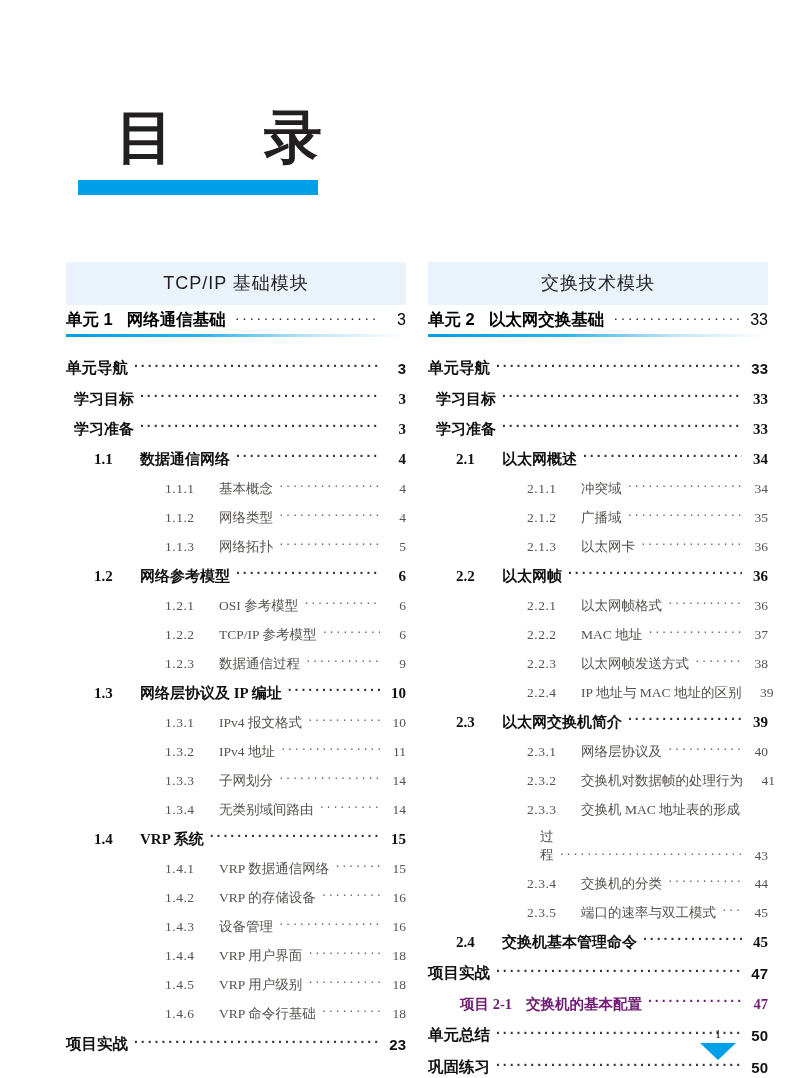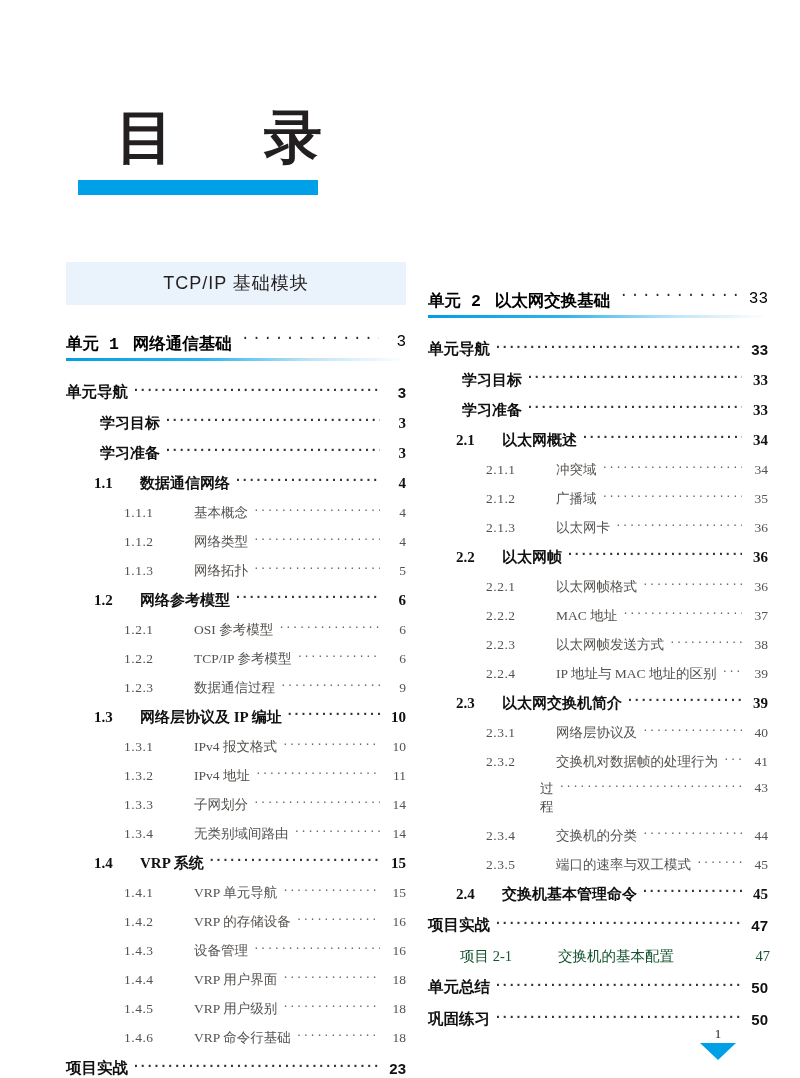--- a/index.html
+++ b/index.html
@@ -68,26 +68,26 @@
     background: #eaf2fb;
     text-align: center;
     font-size: 18px;
     letter-spacing: 1px;
     color: #231f20;
     padding: 9px 0 10px 0;
     font-family: "Liberation Sans", "DejaVu Sans", sans-serif;
   }
 
   .unit-head {
-    margin-top: 28px;
+    margin-top: 4px;
     display: flex;
-    align-items: flex-start;
+    align-items: center;
     font-weight: bold;
     font-size: 16.5px;
-    font-family: Liberation Mono, monospace;
+    font-family: Liberation Sans, sans-serif;
     color: #000;
   }
   .unit-head .u-label { white-space: pre; }
   .unit-head .u-title { margin-left: 14px; white-space: pre; }
   .unit-head .leader {
     flex: 1 1 auto;
     margin: 0 7px 0 9px;
     position: relative;
     top: -3px;
     overflow: hidden;
@@ -152,21 +152,21 @@
   }
   .lv1 .pg { font-size: 15px; }
   .lv1 .leader { color: #333; }
 
   
   .lv1b {
     font-family: "Liberation Serif", "DejaVu Serif", serif;
     font-weight: bold;
     font-size: 15px;
     color: #111;
-    margin-left: 34px;
+    margin-left: 8px;
   }
   .lv1b .leader { color: #333; }
 
   
   .lv2 {
     font-family: "Liberation Serif", "DejaVu Serif", serif;
     font-weight: bold;
     font-size: 15px;
     color: #111;
     margin-left: 28px;
@@ -176,41 +176,40 @@
   .lv2 .leader { color: #333; }
 
   
   .lv3 {
     font-family: "Liberation Serif", "DejaVu Serif", serif;
     font-weight: normal;
     font-size: 13.5px;
     color: #55524f;
     margin-left: 58px;
   }
-  .lv3 .num { width: 46px; letter-spacing: 0.5px; }
-  .lv3 .txt { margin-left: 24px; }
+  .lv3 .num { width: 46px; letter-spacing: 0.5px; margin-left: 41px; }
+  .lv3 .txt { margin-left: 8px; }
   .lv3 .leader { color: #6b6b6b; }
   .lv3 .pg { color: #55524f; }
 
   
   .lvp {
     font-family: "Liberation Serif", "DejaVu Serif", serif;
-    font-weight: normal;
+    font-weight: bold;
     font-size: 14.5px;
-    color: #14532d;
+    color: #701a75;
     margin-left: 32px;
-    gap: 32px;
   }
   .lvp .num { white-space: pre; }
   .lvp .txt { margin-left: 14px; }
 
   
   .wrap-line {
     display: flex;
-    align-items: flex-start;
+    align-items: flex-end;
     margin-top: 9px;
   }
   .wrap-line .pg { flex: 0 0 auto; min-width: 20px; text-align: right; }
   .wrap-line .leader {
     flex: 1 1 auto; overflow: hidden; white-space: nowrap;
     position: relative; top: -3px; margin: 0 6px;
     letter-spacing: 2.2px; font-size: 14px;
     font-family: "Liberation Sans", "DejaVu Sans", sans-serif;
   }
   .wrap-3  { margin-left: 112px; font-family: "Liberation Serif","DejaVu Serif",serif; font-size: 13.5px; color: #55524f; }
@@ -355,21 +354,21 @@
           <span class="pg">14</span>
         </div>
         <div class="entry lv2">
           <span class="num">1.4</span>
           <span class="txt">VRP 系统</span>
           <span class="leader">································································································</span>
           <span class="pg">15</span>
         </div>
         <div class="entry lv3">
           <span class="num">1.4.1</span>
-          <span class="txt">VRP 单元导航</span>
+          <span class="txt">VRP 数据通信网络</span>
           <span class="leader">································································································</span>
           <span class="pg">15</span>
         </div>
         <div class="entry lv3">
           <span class="num">1.4.2</span>
           <span class="txt">VRP 的存储设备</span>
           <span class="leader">································································································</span>
           <span class="pg">16</span>
         </div>
         <div class="entry lv3">
@@ -396,20 +395,21 @@
           <span class="leader">································································································</span>
           <span class="pg">18</span>
         </div>
         <div class="entry lv1">
           <span class="txt">项目实战</span>
           <span class="leader">································································································</span>
           <span class="pg">23</span>
         </div>
       </div>
     <div class="col col-right">
+        <div class="module-banner">交换技术模块</div>
         <div class="unit-head">
           <span class="u-label">单元 2</span>
           <span class="u-title">以太网交换基础</span>
           <span class="leader">································································································</span>
           <span class="u-page">33</span>
         </div>
         <div class="unit-rule"></div>
         <div class="spacer-lg"></div>
         <div class="entry lv1">
           <span class="txt">单元导航</span>
@@ -491,20 +491,24 @@
           <span class="txt">网络层协议及</span>
           <span class="leader">································································································</span>
           <span class="pg">40</span>
         </div>
         <div class="entry lv3">
           <span class="num">2.3.2</span>
           <span class="txt">交换机对数据帧的处理行为</span>
           <span class="leader">································································································</span>
           <span class="pg">41</span>
         </div>
+        <div class="entry lv3">
+          <span class="num">2.3.3</span>
+          <span class="txt">交换机 MAC 地址表的形成</span>
+        </div>
         <div class="wrap-line wrap-3">
           <span class="cont">过程</span>
           <span class="leader">································································································</span>
           <span class="pg">43</span>
         </div>
         <div class="entry lv3">
           <span class="num">2.3.4</span>
           <span class="txt">交换机的分类</span>
           <span class="leader">································································································</span>
           <span class="pg">44</span>

